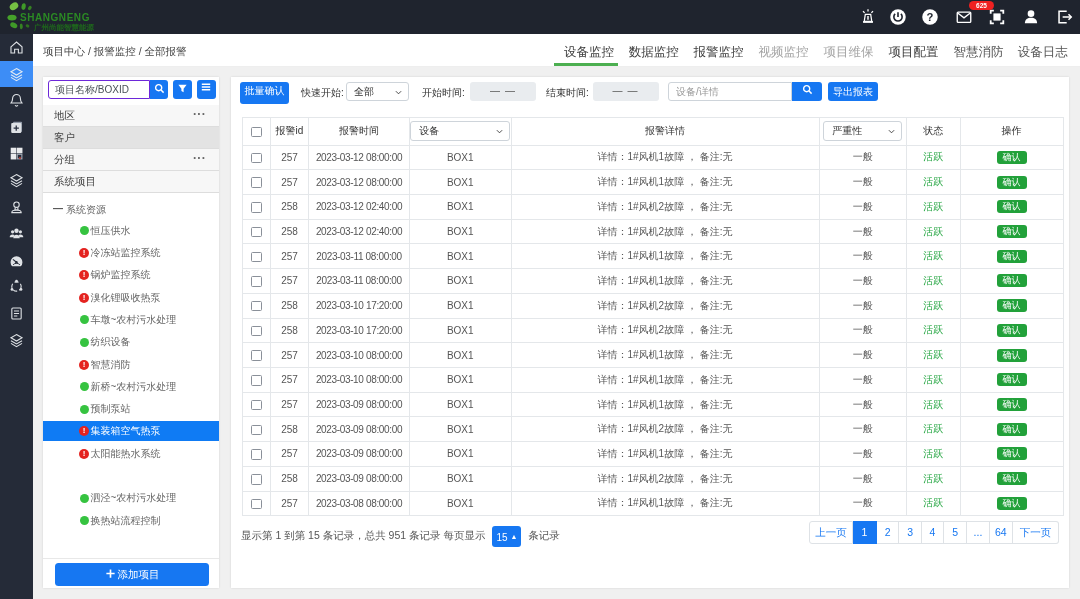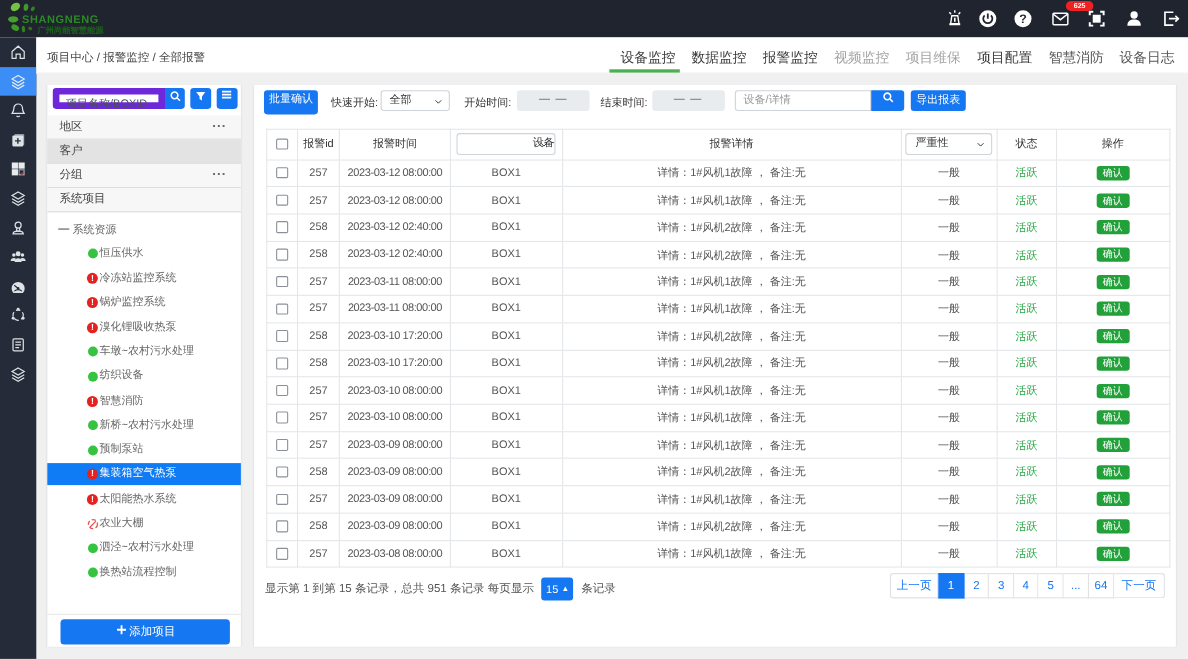--- a/index.html
+++ b/index.html
@@ -15,21 +15,21 @@
 
 .crumbbar{left:33px;top:34px;width:1047px;height:33px;background:#fff;border-bottom:1px solid #eee;}
 .crumb{position:absolute;left:10px;top:11px;font-size:10.5px;color:#444;}
 
 .tab{position:absolute;top:10px;width:70px;margin-left:-35px;text-align:center;font-size:12.5px;color:#555;white-space:nowrap;}
 .tab.dim{color:#a3a3a3;}
 .tab.dark{color:#3c3c3c;}
 .underline{position:absolute;left:521px;top:28.5px;width:64px;height:3.5px;background:#4caf50;}
 
 .lpanel{left:43px;top:77px;width:176px;height:511px;background:#fff;box-shadow:0 0 2px rgba(0,0,0,.12);}
-.lp-input{position:absolute;left:5px;top:2.5px;width:102px;height:19.5px;border:6px solid #6d28d9;border-radius:3px 0 0 3px;font-size:10px;color:#495057;line-height:17.5px;padding-left:6px;background:#fff;}
+.lp-input{position:absolute;left:5px;top:2.5px;width:102px;height:19.5px;border:1px solid #6d28d9;border-radius:3px 0 0 3px;font-size:10px;color:#495057;line-height:17.5px;padding-left:6px;background:#fff;}
 .lp-btn{position:absolute;top:2.5px;height:19.5px;background:#1677f2;border-radius:3px;}
 .acc{position:absolute;left:0;width:176px;height:22px;background:#f7f7f7;border-bottom:1px solid #ddd;line-height:21px;padding-left:11px;color:#444;font-size:10.5px;}
 .acc .dots{position:absolute;right:13px;top:-4px;color:#666;font-weight:bold;letter-spacing:1px;font-size:12px;}
 .tree-item{position:absolute;left:0;width:176px;height:20px;line-height:20px;font-size:10px;color:#666;}
 .dot{position:absolute;left:36.5px;top:5.5px;width:9px;height:9px;border-radius:50%;background:#36c340;}
 .rederr{position:absolute;left:36px;top:5px;width:10px;height:10px;border-radius:50%;background:#e42320;color:#fff;text-align:center;line-height:10px;font-size:8px;font-weight:bold;}
 .ti-text{position:absolute;left:47.5px;top:0;}
 .sel{background:#0f7bf4;color:#fff;}
 .addbtn{position:absolute;left:12px;top:486px;width:154px;height:23px;background:#1677f2;border-radius:3.5px;color:#fff;text-align:center;line-height:23px;font-size:10.5px;}
 
@@ -282,29 +282,20 @@
       <span class="ti-text">预制泵站</span>
     </div>
     <div class="tree-item sel" style="top:344.4px">
       <span class="rederr">!</span>
       <span class="ti-text">集装箱空气热泵</span>
     </div>
     <div class="tree-item" style="top:366.7px">
       <span class="rederr">!</span>
       <span class="ti-text">太阳能热水系统</span>
     </div>
-    <div class="tree-item" style="top:389.0px">
-      <svg width="11" height="11" viewBox="0 0 20 20" style="position:absolute;left:36px;top:4.5px">
-        <g stroke="#e8564f" stroke-width="2.2" fill="none">
-          <circle cx="10" cy="10" r="7.5" stroke-dasharray="7 3.8"></circle>
-          <path d="M5 15 L15 5"></path>
-        </g>
-      </svg>
-      <span class="ti-text">农业大棚</span>
-    </div>
     <div class="tree-item" style="top:411.3px">
       <span class="dot"></span>
       <span class="ti-text">泗泾~农村污水处理</span>
     </div>
     <div class="tree-item" style="top:433.6px">
       <span class="dot"></span>
       <span class="ti-text">换热站流程控制</span>
     </div>
     <div style="position:absolute;left:0;top:481px;width:176px;border-top:1px solid #e8e8e8;"></div>
     <div class="addbtn"><svg width="11" height="11" viewBox="0 0 20 20" style="vertical-align:-1px;margin-right:2px">
@@ -340,21 +331,21 @@
         <col style="width:308px">
         <col style="width:87.5px">
         <col style="width:53.5px">
         <col style="width:103px">
       </colgroup>
       <tbody>
         <tr>
           <th><span class="cb"></span></th>
           <th>报警id</th>
           <th>报警时间</th>
-          <th><span class="hsel" style="width:90px;text-align:right;">设备<svg class="chev" width="8" height="8" viewBox="0 0 16 16">
+          <th><span class="hsel" style="width:100px;">设备<svg class="chev" width="8" height="8" viewBox="0 0 16 16">
                 <path d="M2 5 L8 11 L14 5" stroke="#333" stroke-width="2" fill="none"></path>
               </svg></span></th>
           <th>报警详情</th>
           <th><span class="hsel" style="width:79px;">严重性<svg class="chev" width="8" height="8" viewBox="0 0 16 16">
                 <path d="M2 5 L8 11 L14 5" stroke="#333" stroke-width="2" fill="none"></path>
               </svg></span></th>
           <th>状态</th>
           <th>操作</th>
         </tr>
         <tr>

